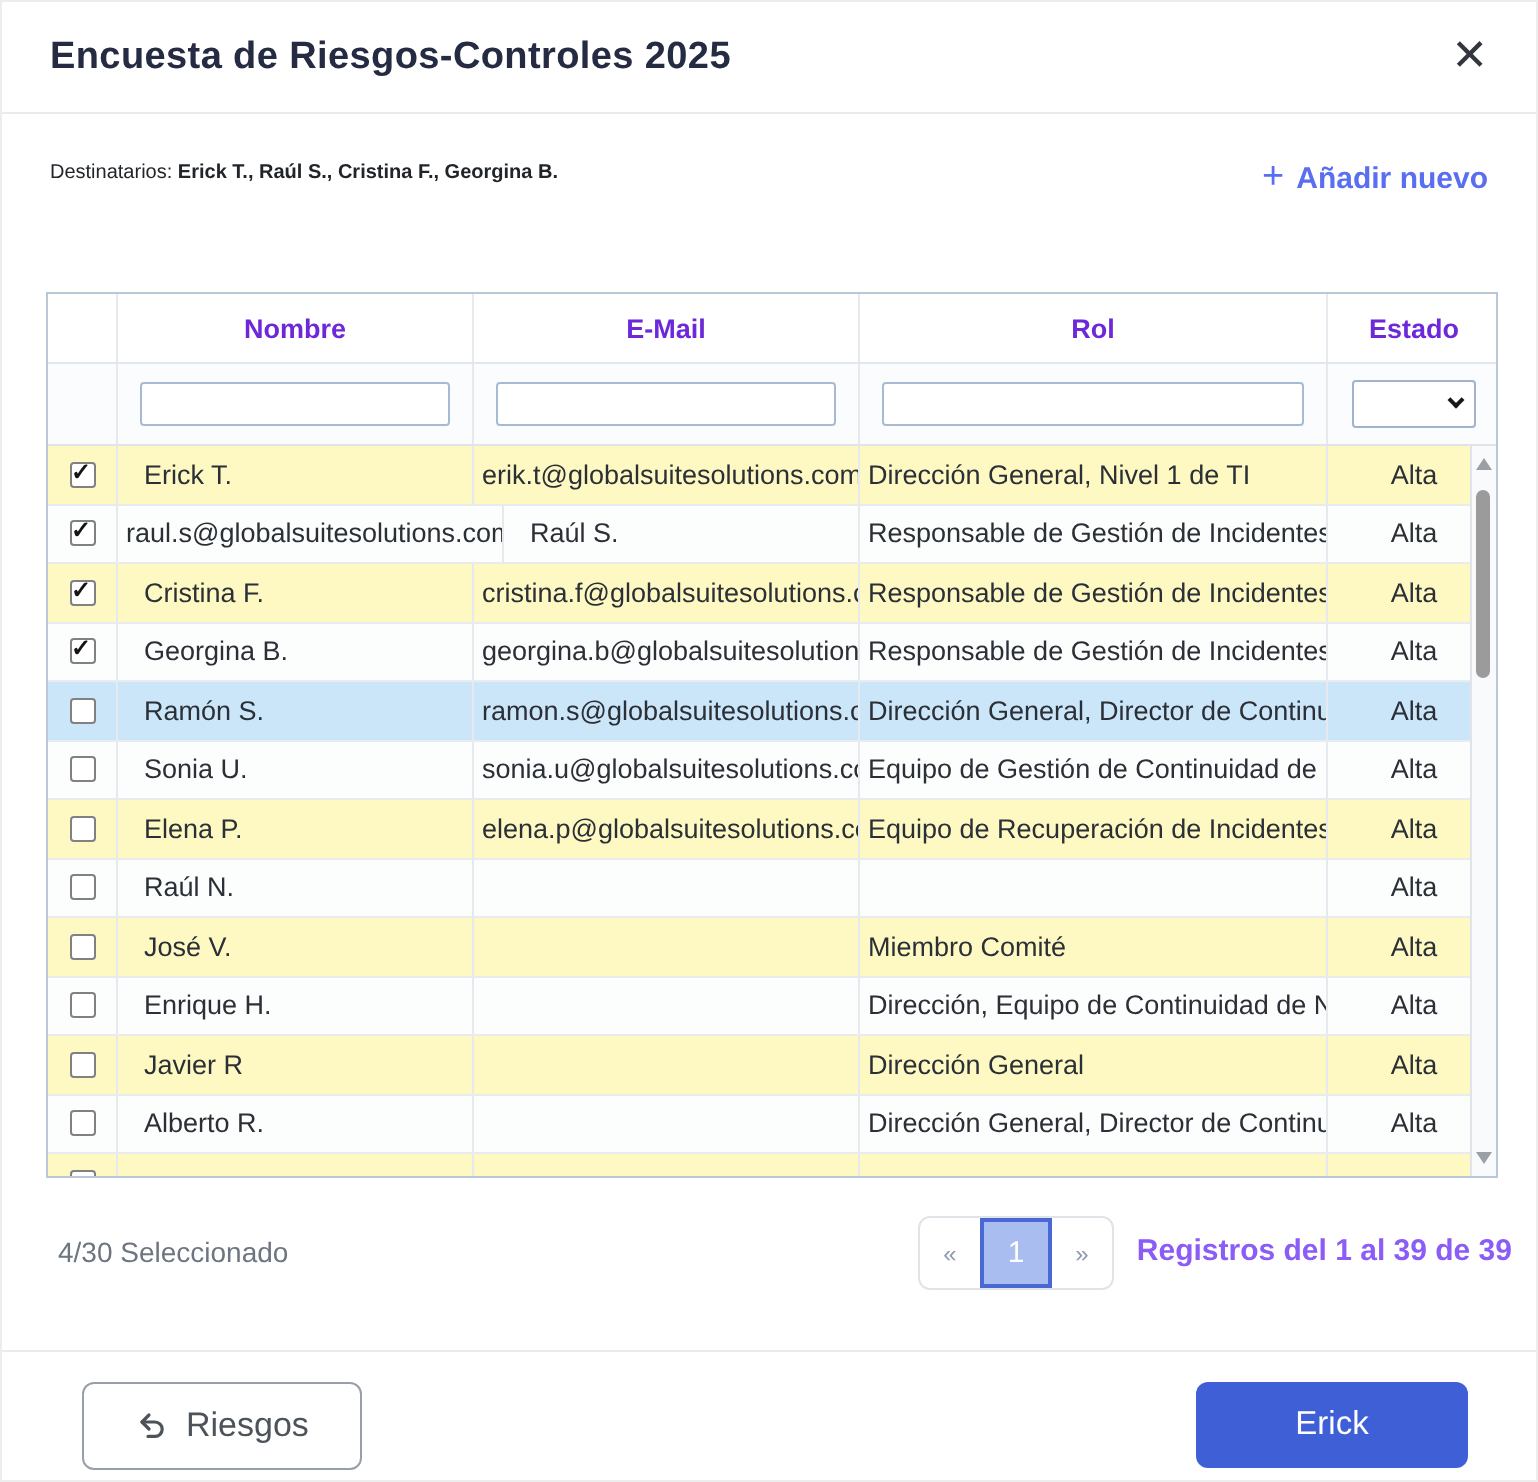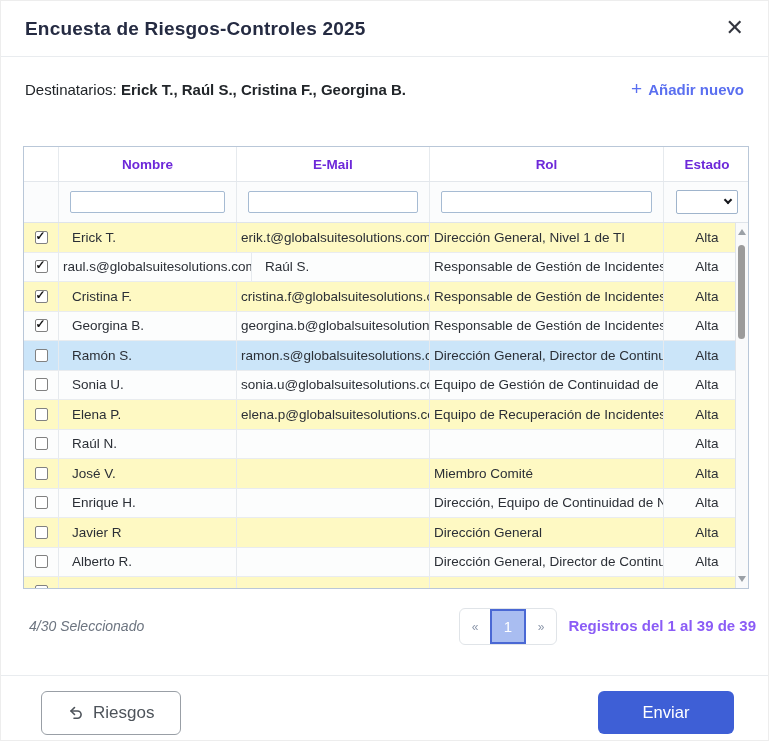--- a/index.html
+++ b/index.html
@@ -4,21 +4,21 @@
 <style>
   *{box-sizing:border-box;margin:0;padding:0}
   html,body{width:769px;height:741px}
   body{font-family:"Liberation Sans",sans-serif;background:#fff;color:#222}
   .modal{position:relative;width:769px;height:741px;background:#fff;border:1px solid #ededed;overflow:hidden}
 
   .title{position:absolute;left:24px;top:17px;font-size:19px;font-weight:bold;color:#252b42;letter-spacing:.2px}
   .close{position:absolute;right:20px;top:12px;font-size:22px;color:#33363f;cursor:pointer;line-height:1;padding:4px;background:none;border:none;font-family:inherit}
   .hdr-divider{position:absolute;left:0;top:55px;width:100%;height:1px;background:#e9ecef}
 
-  .dest{position:absolute;left:24px;top:80px;font-size:15px;color:#212529}
+  .dest{position:absolute;left:24px;top:80px;font-size:10px;color:#212529}
   .dest b{font-weight:bold}
   .addnew{position:absolute;right:24px;top:79px;color:var(--accent-blue,#5a6ff0);font-weight:bold;font-size:15px;cursor:pointer;display:flex;gap:6px;align-items:center;background:none;border:none;font-family:inherit}
   .addnew .plus{font-weight:normal;font-size:19px;line-height:1;margin-top:-1px}
 
   .table{position:absolute;left:22px;top:145px;width:726px;border:1px solid #b9c7d8;background:#fff}
   .thead{display:flex;height:34px;align-items:stretch}
   .thead .cell{font-weight:bold;font-size:13.5px;color:#6d28d9;justify-content:center}
   .tfilter{display:flex;height:42px;background:#fbfcfd;border-top:1px solid #e3e7ec;border-bottom:1px solid #dfe4ea;align-items:center}
   .cell{border-right:1px solid #e6eaee;height:100%;display:flex;align-items:center;overflow:hidden;white-space:nowrap}
   .c-check{width:35px;justify-content:center;flex:none}
@@ -41,21 +41,21 @@
   .chev{position:absolute;right:7px;top:7px;width:6px;height:6px;border-right:2px solid #16181d;border-bottom:2px solid #16181d;transform:rotate(45deg);pointer-events:none}
 
   .cb{appearance:none;-webkit-appearance:none;width:13px;height:13px;border:1px solid #818181;border-radius:2px;background:#fff;position:relative;cursor:pointer;flex:none}
   .cb:checked::after{content:"\2713";position:absolute;top:-3px;left:0;font-size:12px;font-weight:bold;color:#141414}
 
   .scrollbar{position:absolute;top:0;right:0;width:13px;height:100%;background:#f9fafb;border-left:1px solid #e0e4e9}
   .sb-up{position:absolute;top:6px;left:2px;width:0;height:0;border-left:4px solid transparent;border-right:4px solid transparent;border-bottom:6px solid #9aa0a6;cursor:pointer}
   .sb-down{position:absolute;bottom:6px;left:2px;width:0;height:0;border-left:4px solid transparent;border-right:4px solid transparent;border-top:6px solid #9aa0a6;cursor:pointer}
   .sb-thumb{position:absolute;top:22px;left:2px;width:7px;height:94px;background:#9b9b9b;border-radius:4px;cursor:grab}
 
-  .selcount{position:absolute;left:28px;top:617px;font-size:14px;font-style:italic;color:#6d7580}
+  .selcount{position:absolute;left:28px;top:617px;font-size:14px;color:#6d7580}
   .pager{position:absolute;left:458px;top:607px;height:37px;display:flex;border:1px solid #e0e4e8;border-radius:6px;background:#fff;overflow:hidden;align-items:stretch}
   .pg{width:30px;display:flex;align-items:center;justify-content:center;font-size:12px;color:#8d98ab;cursor:pointer;background:none;border:none;font-family:inherit}
   .pg.current{width:36px;background:var(--active-page-bg,#a9bdf1);border:2px solid var(--active-page-border,#4a68d4);color:#fff;font-size:15px}
   .records{position:absolute;right:12px;top:616px;font-size:15px;font-weight:bold;color:#8b5cf6}
 
   .ftr-divider{position:absolute;left:0;top:674px;width:100%;height:1px;background:#e9ecef}
   .btn-volver{position:absolute;left:40px;top:690px;height:44px;padding:0 26px;display:flex;align-items:center;gap:9px;background:#fff;border:1px solid #999fa6;border-radius:6px;font-size:17px;color:#4d535a;cursor:pointer;font-family:inherit}
   .btn-enviar{position:absolute;left:597px;top:690px;width:136px;height:43px;background:var(--primary-button,#3e5fd6);color:#fff;border:none;border-radius:6px;font-size:16.5px;cursor:pointer;font-family:inherit}
 </style>
 </head>
@@ -247,15 +247,15 @@
   <div class="ftr-divider"></div>
 
   <button class="btn-volver">
     <svg width="16" height="16" viewBox="0 0 16 16">
       <path d="M6.5 2.5 L3 6 L6.5 9.5" stroke="#4d535a" fill="none" stroke-width="1.6" stroke-linecap="round" stroke-linejoin="round"></path>
       <path d="M3 6 H9.5 a3.6 3.6 0 0 1 0 7.2 H6" stroke="#4d535a" fill="none" stroke-width="1.6" stroke-linecap="round"></path>
     </svg>
     <span>Riesgos</span>
   </button>
 
-  <button class="btn-enviar">Enviar</button>
+  <button class="btn-enviar">Erick</button>
 
 </div>
 
 </body></html>

